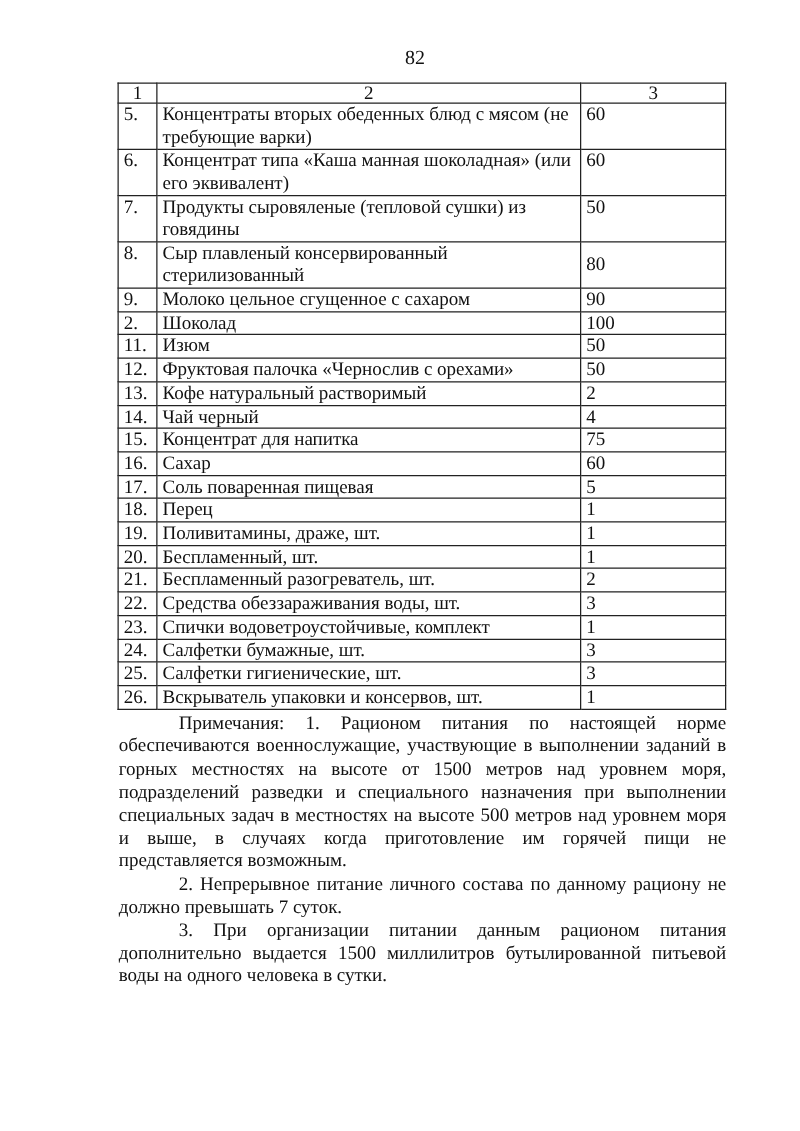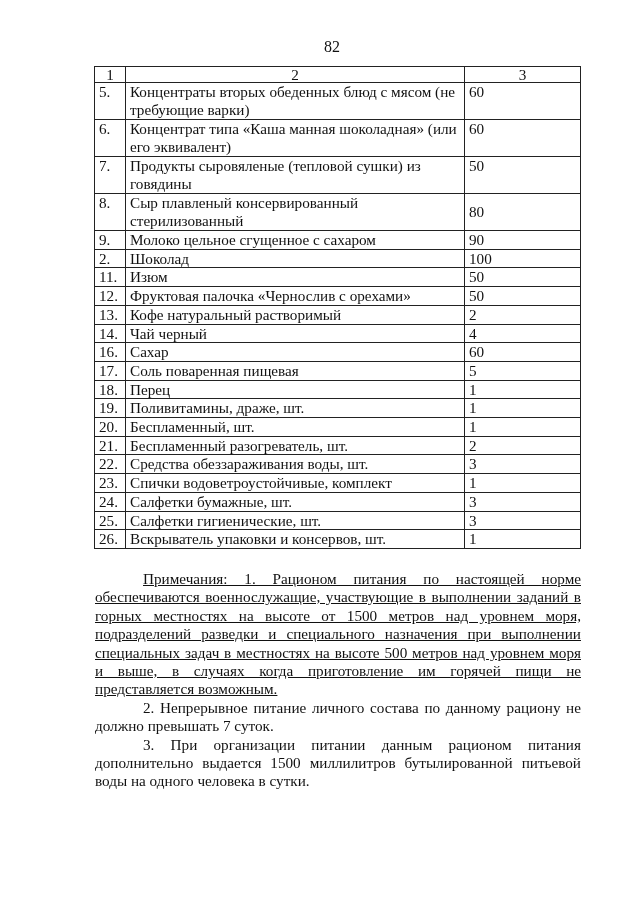--- a/index.html
+++ b/index.html
@@ -26,21 +26,21 @@
     td.qty { }
     tr.hdr td { text-align: center; line-height: 15px; height: 15px; }
     tr.hdr td.num { text-align: center; }
     tr.two td { line-height: 18px; height: 36px; }
     tr.two td.qty.mid { vertical-align: middle; margin-left: 36px; }
     .notes {
       position: absolute; top: 570px; left: 95px; width: 486px;
       font-size: 15.2px; line-height: 18.4px; text-align: justify;
     }
     .notes p { margin: 0; text-indent: 48px; }
-    .notes p.first { text-align-last: left; text-decoration: underline; }
+    .notes p.first { text-align-last: left; }
   </style>
 </head>
 <body>
 
 <div class="page-number">82</div>
 
 <table class="ration">
   <colgroup>
       <col class="c1">
       <col class="c2">
@@ -96,20 +96,25 @@
       <td class="num">13.</td>
       <td>Кофе натуральный растворимый</td>
       <td class="qty">2</td>
     </tr>
     <tr>
       <td class="num">14.</td>
       <td>Чай черный</td>
       <td class="qty">4</td>
     </tr>
     <tr>
+      <td class="num">15.</td>
+      <td>Концентрат для напитка</td>
+      <td class="qty">75</td>
+    </tr>
+    <tr>
       <td class="num">16.</td>
       <td>Сахар</td>
       <td class="qty">60</td>
     </tr>
     <tr>
       <td class="num">17.</td>
       <td>Соль поваренная пищевая</td>
       <td class="qty">5</td>
     </tr>
     <tr>

